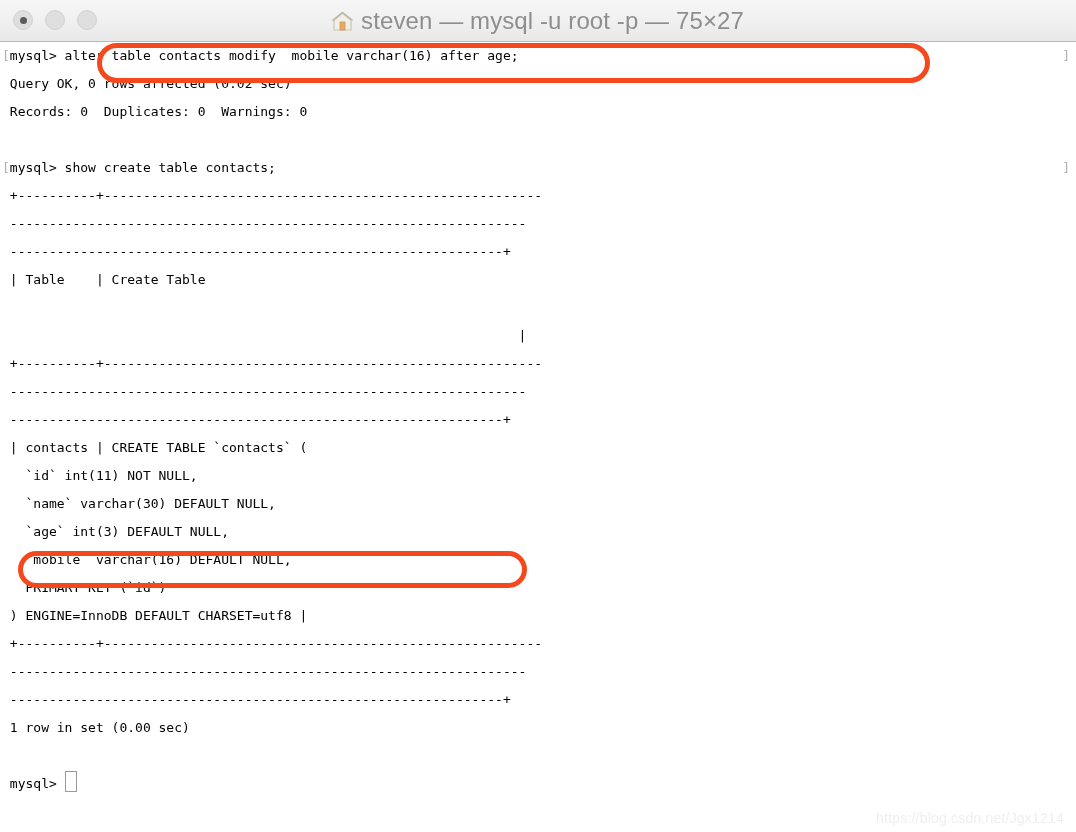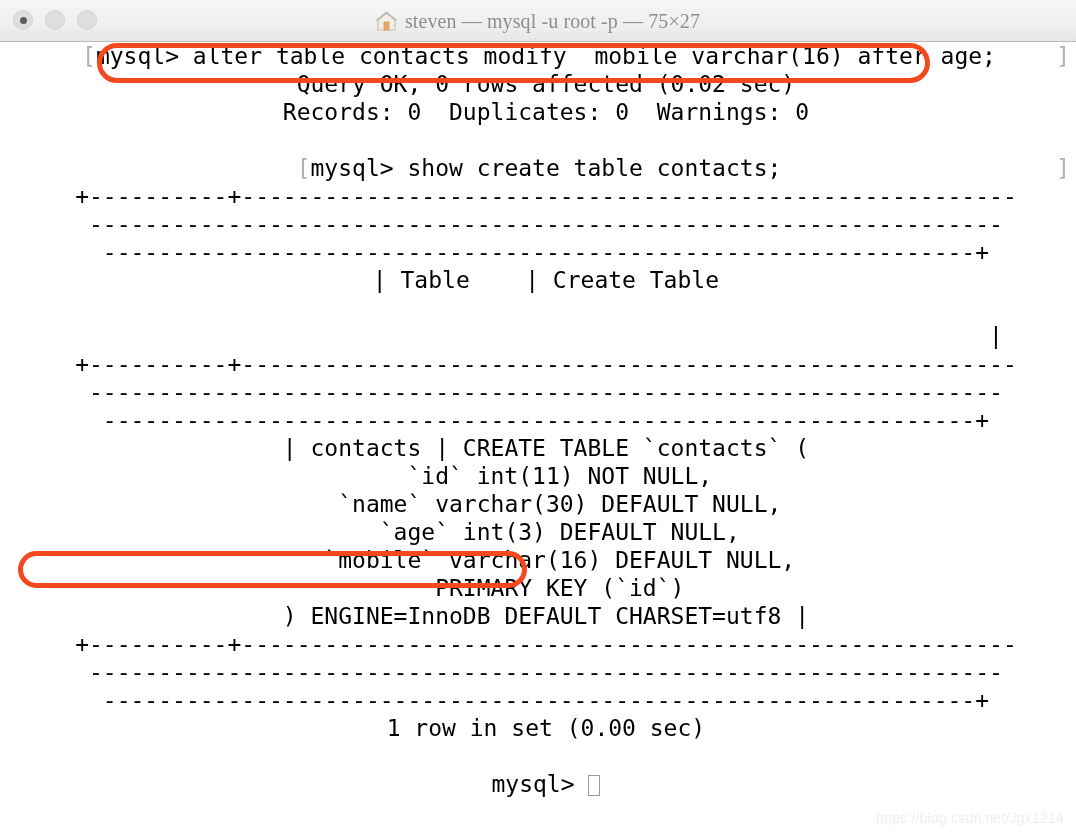--- a/index.html
+++ b/index.html
@@ -71,22 +71,22 @@
     pointer-events: none;
   }
   #home-icon {
     width: 21px;
     height: 21px;
     position: relative;
     display: inline-block;
     flex: 0 0 auto;
   }
   #title-text {
-    font-family: Liberation Serif, serif;
-    font-size: 20px;
+    font-family: Liberation Sans, sans-serif;
+    font-size: 24px;
     color: #8e8e8e;
     letter-spacing: 0.1px;
     white-space: pre;
   }
 
   
   #terminal {
     position: absolute;
     left: 0;
     top: 42px;
@@ -94,26 +94,25 @@
     height: 790px;
     background: #ffffff;
     overflow: hidden;
   }
   #screen {
     position: absolute;
     left: 0;
     top: 0;
     width: 1076px;
     font-family: "DejaVu Sans Mono", "Liberation Mono", monospace;
-    font-size: 23px;
+    font-size: 13px;
     line-height: 28px;
     color: #000000;
     white-space: pre;
     letter-spacing: 0px;
-    text-align: center;
   }
   .row {
     height: 28px;
     line-height: 28px;
     white-space: pre;
     position: relative;
     padding-left: 2px;
     box-sizing: border-box;
   }
   .mark {

